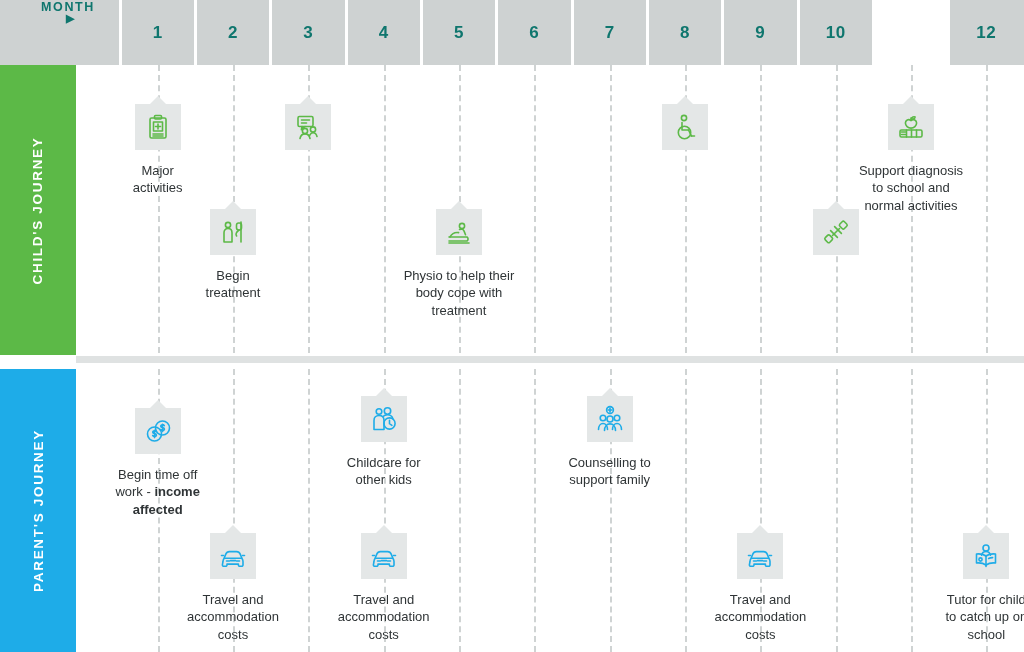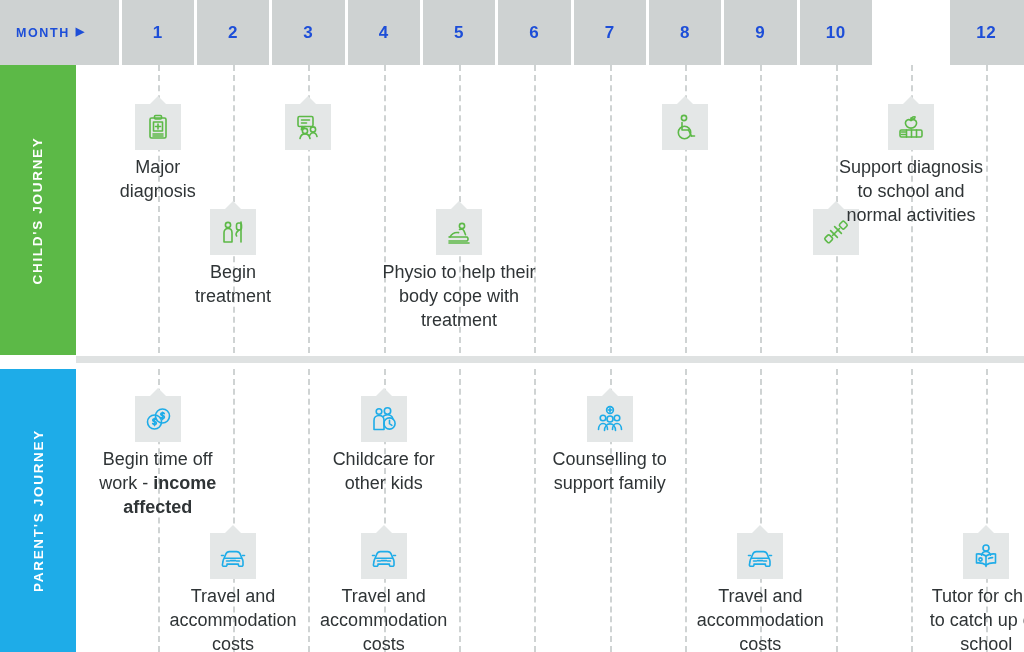--- a/index.html
+++ b/index.html
@@ -11,24 +11,25 @@
     position:relative;
   }
   #timeline{position:absolute;inset:0;}
 
   
   .header{position:absolute;left:0;top:0;width:1024px;height:65px;}
   .hcell{
     position:absolute;top:0;height:65px;
     background:#ced2d2;
     display:flex;align-items:center;justify-content:center;
-    color:#1d4ed8;
+    color:#0f766e;
     font-size:17px;font-weight:bold;
     letter-spacing:.5px;
     box-sizing:border-box;
+    flex-direction:column;
   }
   .hcell.monthlabel{
     justify-content:flex-start;
     padding-left:16px;
     font-size:12.5px;letter-spacing:1.6px;
   }
   .arrow-glyph{display:inline-block;margin-left:6px;font-size:11px;line-height:1;transform:translateY(-1px);}
   .hdiv{position:absolute;top:0;width:3px;height:65px;background:#ffffff;}
 
   
@@ -65,23 +66,23 @@
     content:"";
     position:absolute;top:-8px;left:50%;
     transform:translateX(-50%);
     width:0;height:0;
     border-left:9px solid transparent;
     border-right:9px solid transparent;
     border-bottom:9px solid #e4e7e7;
   }
   .badge svg{display:block;}
   .caption{
-    margin-top:6px;
+    margin-top:12px;
     text-align:center;
-    font-size:18px;
+    font-size:13px;
     line-height:1.33;
     color:#2f3436;
   }
   .caption b{font-weight:bold;}
 </style>
 </head>
 <body>
 
 <div id="timeline">
 
@@ -158,21 +159,21 @@
               <rect x="6" y="5" width="16" height="20" rx="1.5" stroke="#5cb947" fill="none" stroke-width="1.6" stroke-linecap="round" stroke-linejoin="round"></rect>
               <rect x="10.5" y="2.5" width="7" height="3.5" rx="1" stroke="#5cb947" fill="none" stroke-width="1.6" stroke-linecap="round" stroke-linejoin="round"></rect>
               <rect x="9.5" y="9" width="9" height="9" stroke="#5cb947" fill="none" stroke-width="1.6" stroke-linecap="round" stroke-linejoin="round"></rect>
               <path d="M14 11v5M11.5 13.5h5" stroke="#5cb947" fill="none" stroke-width="1.6" stroke-linecap="round" stroke-linejoin="round"></path>
               <path d="M9 21h10M9 23h10" stroke="#5cb947" fill="none" stroke-width="1.6" stroke-linecap="round" stroke-linejoin="round"></path>
             </svg>
           </span>
         </div>
         <div class="caption">
           <div><span>Major</span></div>
-          <div><span>diagnosis</span></div>
+          <div><span>activities</span></div>
         </div>
       </div>
       <div class="milestone" style="width: 150px; left: 158px; top: 209px;">
         <div class="badge">
           <span>
             <svg width="28" height="28" viewBox="0 0 28 28" aria-hidden="true">
               <circle cx="9" cy="7" r="2.6" stroke="#5cb947" fill="none" stroke-width="1.6" stroke-linecap="round" stroke-linejoin="round"></circle>
               <path d="M9 10.5c-2.6 0-4 1.8-4 4.2V24h8v-9.3c0-2.4-1.4-4.2-4-4.2Z" stroke="#5cb947" fill="none" stroke-width="1.6" stroke-linecap="round" stroke-linejoin="round"></path>
               <path d="M22 4v20" stroke="#5cb947" fill="none" stroke-width="1.6" stroke-linecap="round" stroke-linejoin="round"></path>
               <rect x="17.5" y="5" width="5" height="7" rx="2.2" stroke="#5cb947" fill="none" stroke-width="1.6" stroke-linecap="round" stroke-linejoin="round"></rect>
@@ -255,21 +256,21 @@
               <path d="M4.5 19h4M4.5 21.5h4" stroke="#5cb947" fill="none" stroke-width="1.6" stroke-linecap="round" stroke-linejoin="round"></path>
             </svg>
           </span>
         </div>
         <div class="caption">
           <div><span>Support diagnosis</span></div>
           <div><span>to school and</span></div>
           <div><span>normal activities</span></div>
         </div>
       </div>
-      <div class="milestone" style="width: 140px; left: 87.6667px; top: 396px;">
+      <div class="milestone" style="width: 140px; left: 87.6667px; top: 408px;">
         <div class="badge">
           <span>
             <svg width="28" height="28" viewBox="0 0 28 28" aria-hidden="true">
               <circle cx="10.5" cy="17" r="7" stroke="#1eace8" fill="none" stroke-width="1.6" stroke-linecap="round" stroke-linejoin="round"></circle>
               <circle cx="18.5" cy="11" r="7" stroke="#1eace8" fill="none" stroke-width="1.6" stroke-linecap="round" stroke-linejoin="round"></circle>
               <path d="M10.5 13.4v7.2M12.3 14.6c-.5-.7-1.3-1-2-.9-1 .1-1.6.8-1.5 1.6.1.8.9 1.1 1.8 1.3 1 .2 1.8.6 1.8 1.5 0 .9-.8 1.5-1.8 1.4-.8 0-1.5-.4-1.9-1" stroke="#1eace8" fill="none" stroke-width="1.6" stroke-linecap="round" stroke-linejoin="round"></path>
               <path d="M18.5 7.4v7.2M20.3 8.6c-.5-.7-1.3-1-2-.9-1 .1-1.6.8-1.5 1.6.1.8.9 1.1 1.8 1.3 1 .2 1.8.6 1.8 1.5 0 .9-.8 1.5-1.8 1.4-.8 0-1.5-.4-1.9-1" stroke="#1eace8" fill="none" stroke-width="1.6" stroke-linecap="round" stroke-linejoin="round"></path>
             </svg>
           </span>
         </div>

